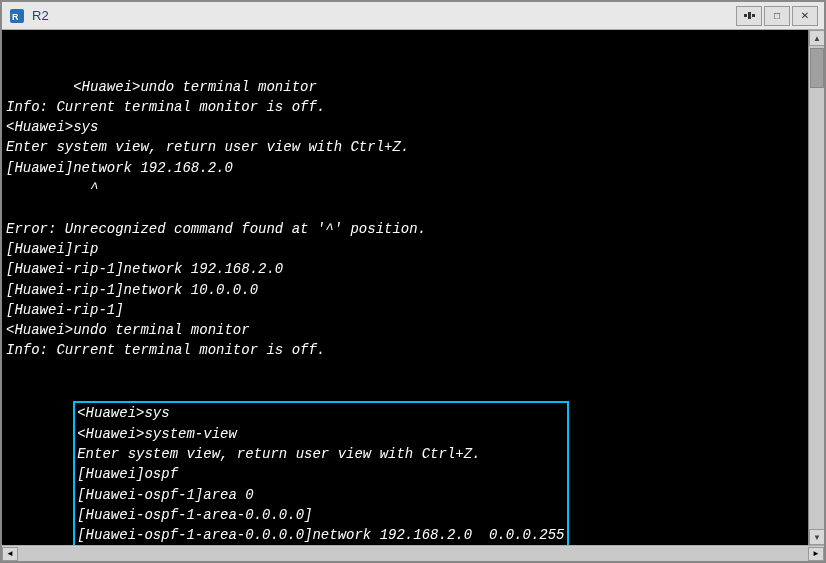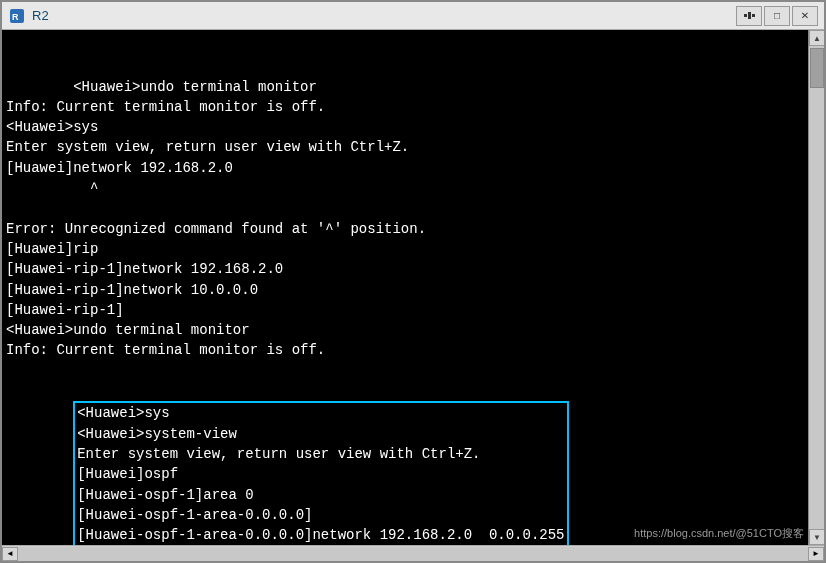--- a/index.html
+++ b/index.html
@@ -75,20 +75,21 @@
       overflow: hidden;
       position: relative;
       display: flex;
     }
 
     .terminal-scroll {
       flex: 1;
       overflow-y: auto;
       overflow-x: auto;
       padding: 6px 4px 8px 4px;
+      font-style: italic;
     }
 
     .terminal-scroll::-webkit-scrollbar {
       width: 16px;
       height: 16px;
     }
 
     .terminal-scroll::-webkit-scrollbar-track {
       background: #c8c8c8;
     }
@@ -179,21 +180,20 @@
         <div id="highlighted-block" style="border:2px solid #00bfff; display:inline-block; padding:0 2px; margin-top:0;">&lt;Huawei&gt;sys
 &lt;Huawei&gt;system-view
 Enter system view, return user view with Ctrl+Z.
 [Huawei]ospf
 [Huawei-ospf-1]area 0
 [Huawei-ospf-1-area-0.0.0.0]
 [Huawei-ospf-1-area-0.0.0.0]network 192.168.2.0  0.0.0.255
 [Huawei-ospf-1-area-0.0.0.0]network 10.0.0.0  0.0.0.255
 [Huawei-ospf-1-area-0.0.0.0]</div>
       </div>
-      <div class="watermark">https://blog.csdn.net/@51CTO搜客</div>
     </div>
 
     <div style="width:16px;background:#c8c8c8;border-left:1px solid #888;display:flex;flex-direction:column;flex-shrink:0;">
       <div style="width:16px;height:16px;background:#d8d8d8;border:1px solid #999;display:flex;align-items:center;justify-content:center;cursor:pointer;font-size:8px;color:#444;">▲</div>
       <div style="flex:1;background:#c8c8c8;">
         <div style="width:14px;height:40px;background:#a0a0a0;margin:2px auto;border:1px solid #888;"></div>
       </div>
       <div style="width:16px;height:16px;background:#d8d8d8;border:1px solid #999;display:flex;align-items:center;justify-content:center;cursor:pointer;font-size:8px;color:#444;">▼</div>
     </div>
   </div>

